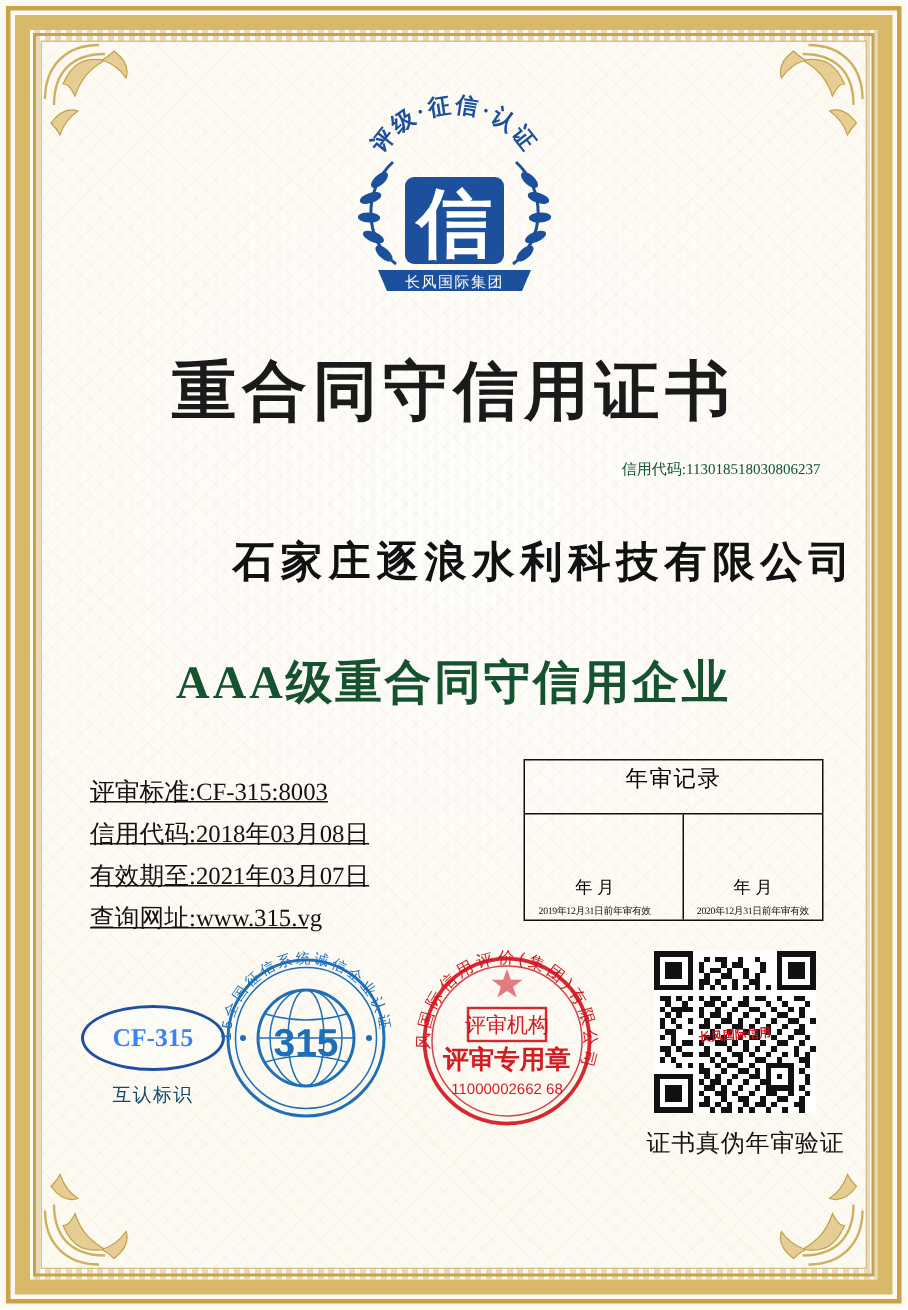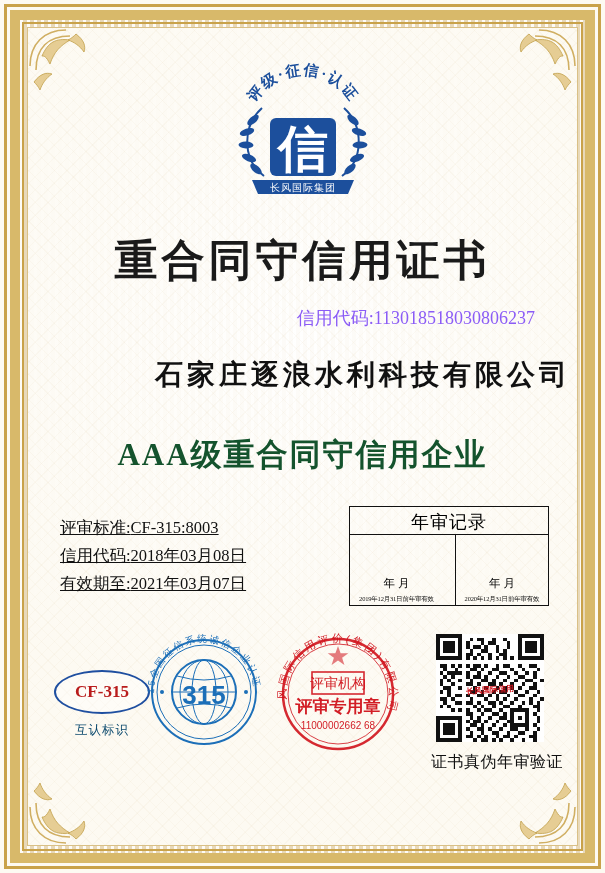--- a/index.html
+++ b/index.html
@@ -101,23 +101,23 @@
     text-align: center;
     font-size: 43px;
     letter-spacing: 4px;
     font-weight: bold;
     color: #1a1a1a;
     font-family: "Liberation Serif", serif;
   }
   .credit-code {
     position: absolute;
     top: 272px;
-    right: 36px;
-    font-size: 18px;
-    color: #8b5cf6;
+    right: 24px;
+    font-size: 10px;
+    color: #14532d;
     letter-spacing: 0px;
     font-family: "Liberation Serif", serif;
   }
   .company-name {
     position: absolute;
     top: 322px;
     left: 0; right: 0;
     text-align: right;
     font-size: 28px;
     font-weight: bold;
@@ -151,22 +151,22 @@
   .review-box {
     position: absolute;
     top: 472px;
     right: 22px;
     width: 200px;
     border: 1px solid #111;
     box-sizing: border-box;
   }
   .review-title {
     text-align: center;
-    font-size: 18px;
-    padding: 3px 0 0;
+    font-size: 15px;
+    padding: 3px 0 13px;
     border-bottom: 1px solid #111;
     letter-spacing: 1px;
   }
   .review-cells {
     display: flex;
     height: 70px;
     gap: 12px;
   }
   .review-cell {
     flex: 1 1 50%;
@@ -196,21 +196,21 @@
     position: absolute;
     left: 20px;
     top: 636px;
     width: 96px;
     text-align: center;
   }
   .cf-ellipse {
     width: 92px; height: 40px;
     border: 2px solid #1f4fa0;
     border-radius: 50%;
-    color: #b91c1c;
+    color: #3b82f6;
     font-size: 17px;
     font-weight: bold;
     line-height: 40px;
     letter-spacing: 0px;
     font-family: "Liberation Serif", serif;
     background: rgba(255,255,255,0.4);
   }
   .cf-caption {
     margin-top: 8px;
     font-size: 12.5px;
@@ -371,20 +371,23 @@
 
     <div class="details">
       <div>
         <span>评审标准:</span><span>CF-315:8003</span>
       </div>
       <div>
         <span>信用代码:</span><span>2018年03月08日</span>
       </div>
       <div>
         <span>有效期至:</span><span>2021年03月07日</span>
+      </div>
+      <div>
+        <span>查询网址:</span><span>www.315.vg</span>
       </div>
     </div>
 
     <div class="review-box">
       <div class="review-title">年审记录</div>
       <div class="review-cells">
         <div class="review-cell">
           <div class="ym">年  月</div>
           <div class="note">2019年12月31日前年审有效</div>
         </div>

